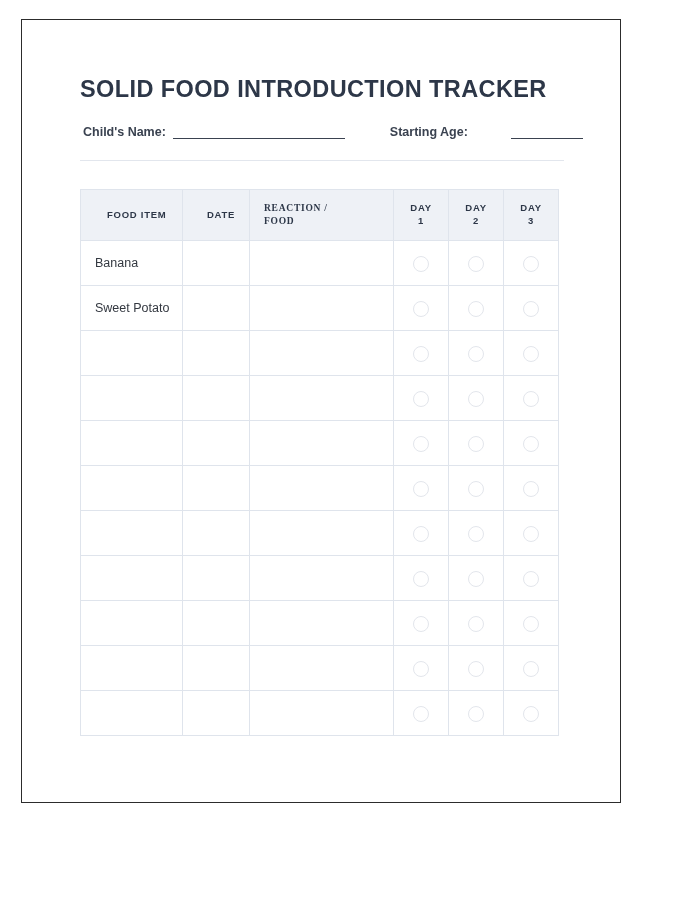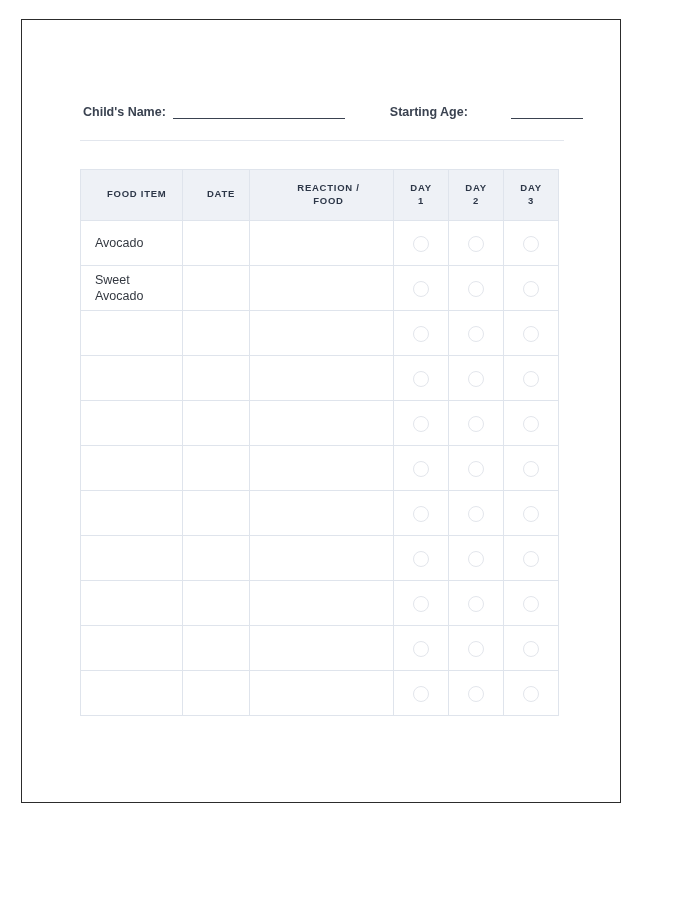--- a/index.html
+++ b/index.html
@@ -37,23 +37,22 @@
 
   .form-row {
     display: flex;
     align-items: flex-end;
     margin-top: 23px;
     padding-left: 3px;
   }
 
   .field {
     display: flex;
-    align-items: center;
+    align-items: flex-start;
     white-space: nowrap;
-    margin-top: 8px;
   }
 
   .field-label {
     font-size: 12.5px;
     font-weight: bold;
     color: #3a4250;
     line-height: 1.1;
   }
 
   .field-line {
@@ -93,21 +92,21 @@
     height: 51px;
     color: #2d3748;
     font-size: 9.5px;
     font-weight: bold;
     letter-spacing: 0.75px;
     line-height: 1.35;
   }
 
   th.col-food   { width: 102px; text-align: left; padding-left: 26px; }
   th.col-date   { width: 67px;  text-align: center; padding-left: 10px; }
-  th.col-notes  { width: 144px; text-align: center; padding-left: 14px; }
+  th.col-notes  { width: 144px; text-align: left; padding-left: 14px; font-family: Liberation Serif, serif; }
   th.col-day    { width: 55px;  }
 
   .tracker-table tbody td {
     height: 45px;
   }
 
   td.food-cell {
     padding: 0 10px 0 14px;
     font-size: 12.5px;
     color: #333840;
@@ -127,20 +126,21 @@
     background: #ffffff;
     vertical-align: middle;
   }
 </style>
 </head>
 <body>
 
 <div class="page-sheet">
   <div class="sheet-inner">
 
+    <h1 class="doc-title">SOLID FOOD INTRODUCTION TRACKER</h1>
 
     <div class="form-row">
       <div class="field name-field">
         <span class="field-label">Child's Name:</span>
         <span class="field-line name"></span>
       </div>
 
       <div class="field age-field">
         <span class="field-label">Starting Age:</span>
         <span class="field-line age"></span>
@@ -167,29 +167,29 @@
             <span>2</span>
           </th>
           <th class="col-day">
             <span>DAY</span><br>
             <span>3</span>
           </th>
         </tr>
       </thead>
       <tbody id="table-body">
           <tr>
-            <td class="food-cell">Avocado</td>
-            <td class="food-cell"></td>
-            <td class="food-cell"></td>
-            <td class="day-cell"><span class="check-circle"></span></td>
-            <td class="day-cell"><span class="check-circle"></span></td>
-            <td class="day-cell"><span class="check-circle"></span></td>
-          </tr>
-          <tr>
-            <td class="food-cell">Sweet Avocado</td>
+            <td class="food-cell">Banana</td>
+            <td class="food-cell"></td>
+            <td class="food-cell"></td>
+            <td class="day-cell"><span class="check-circle"></span></td>
+            <td class="day-cell"><span class="check-circle"></span></td>
+            <td class="day-cell"><span class="check-circle"></span></td>
+          </tr>
+          <tr>
+            <td class="food-cell">Sweet Potato</td>
             <td class="food-cell"></td>
             <td class="food-cell"></td>
             <td class="day-cell"><span class="check-circle"></span></td>
             <td class="day-cell"><span class="check-circle"></span></td>
             <td class="day-cell"><span class="check-circle"></span></td>
           </tr>
           <tr>
             <td class="food-cell"></td>
             <td class="food-cell"></td>
             <td class="food-cell"></td>

